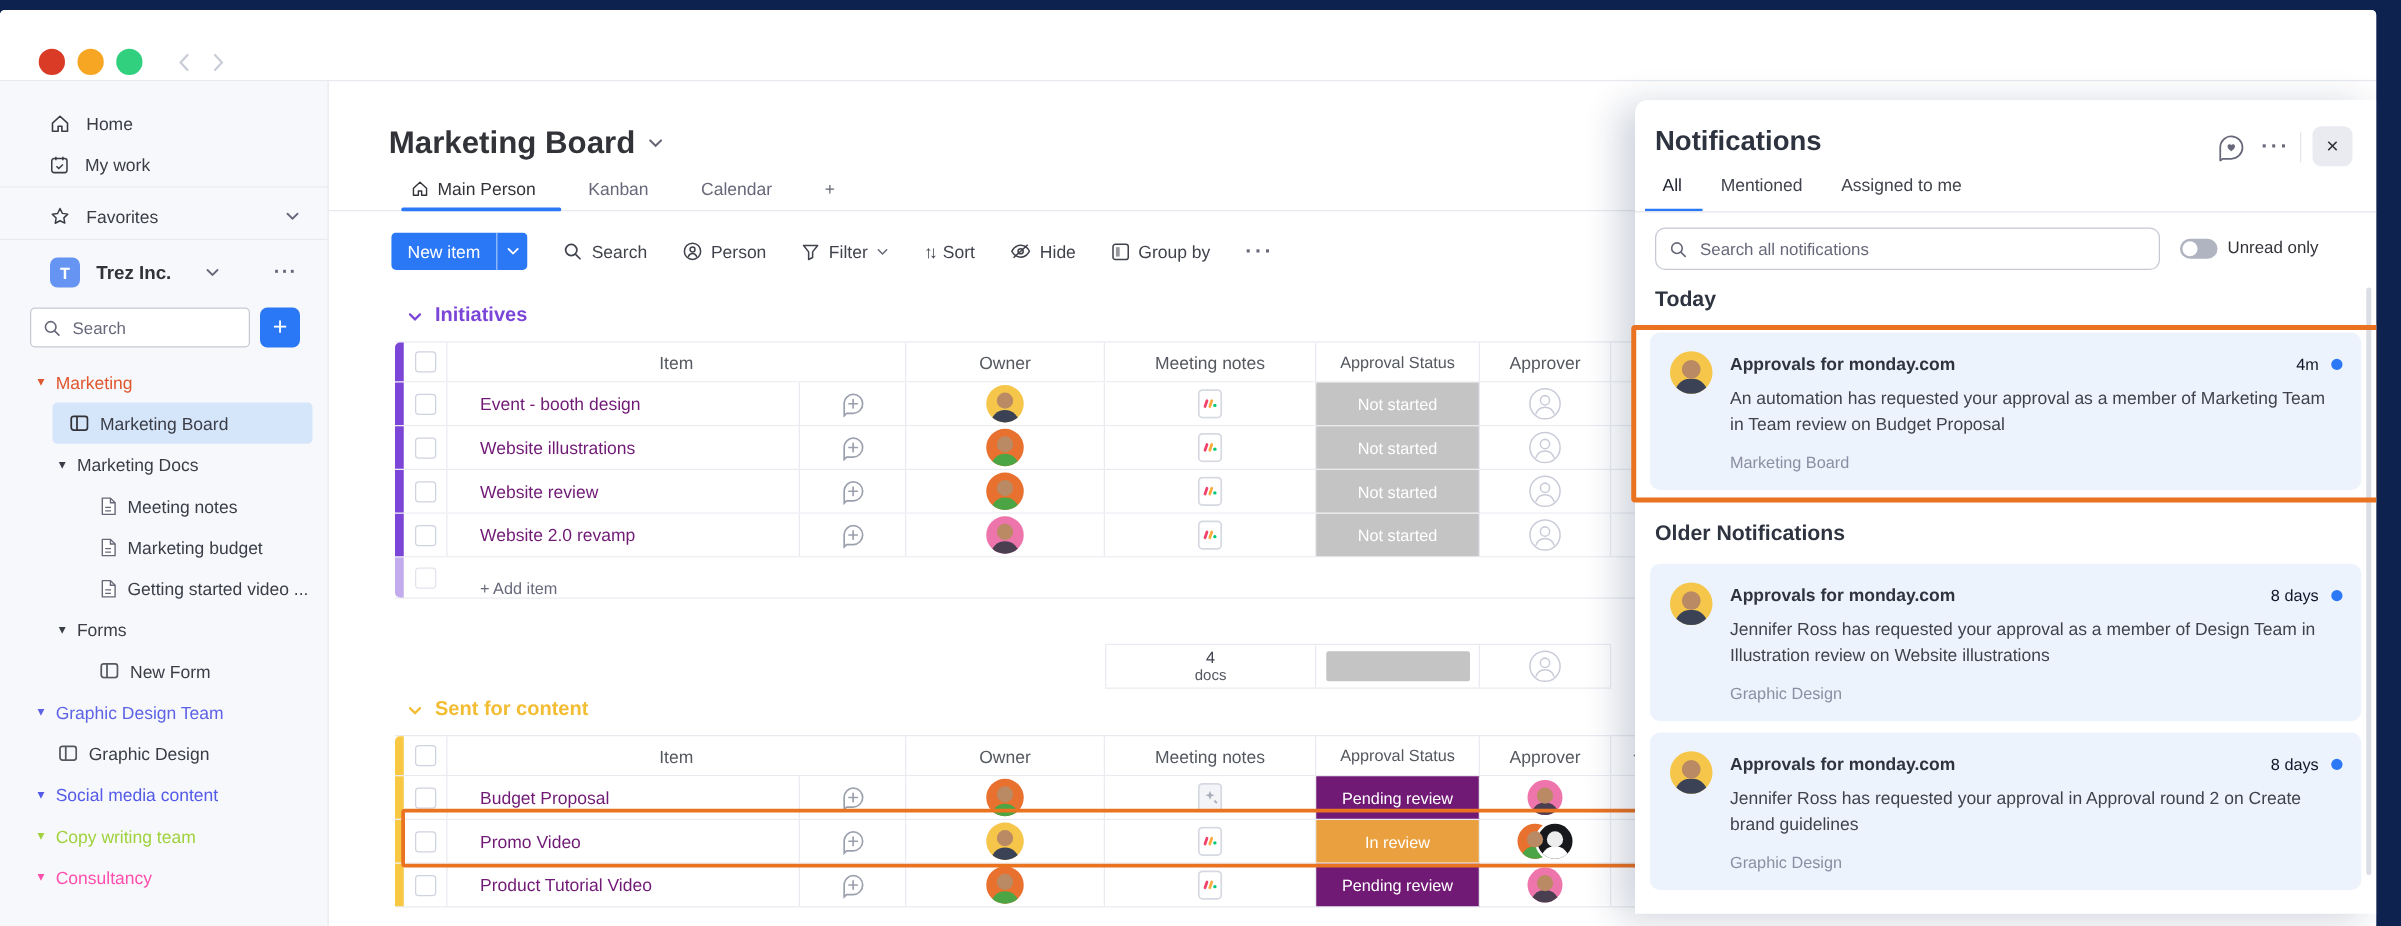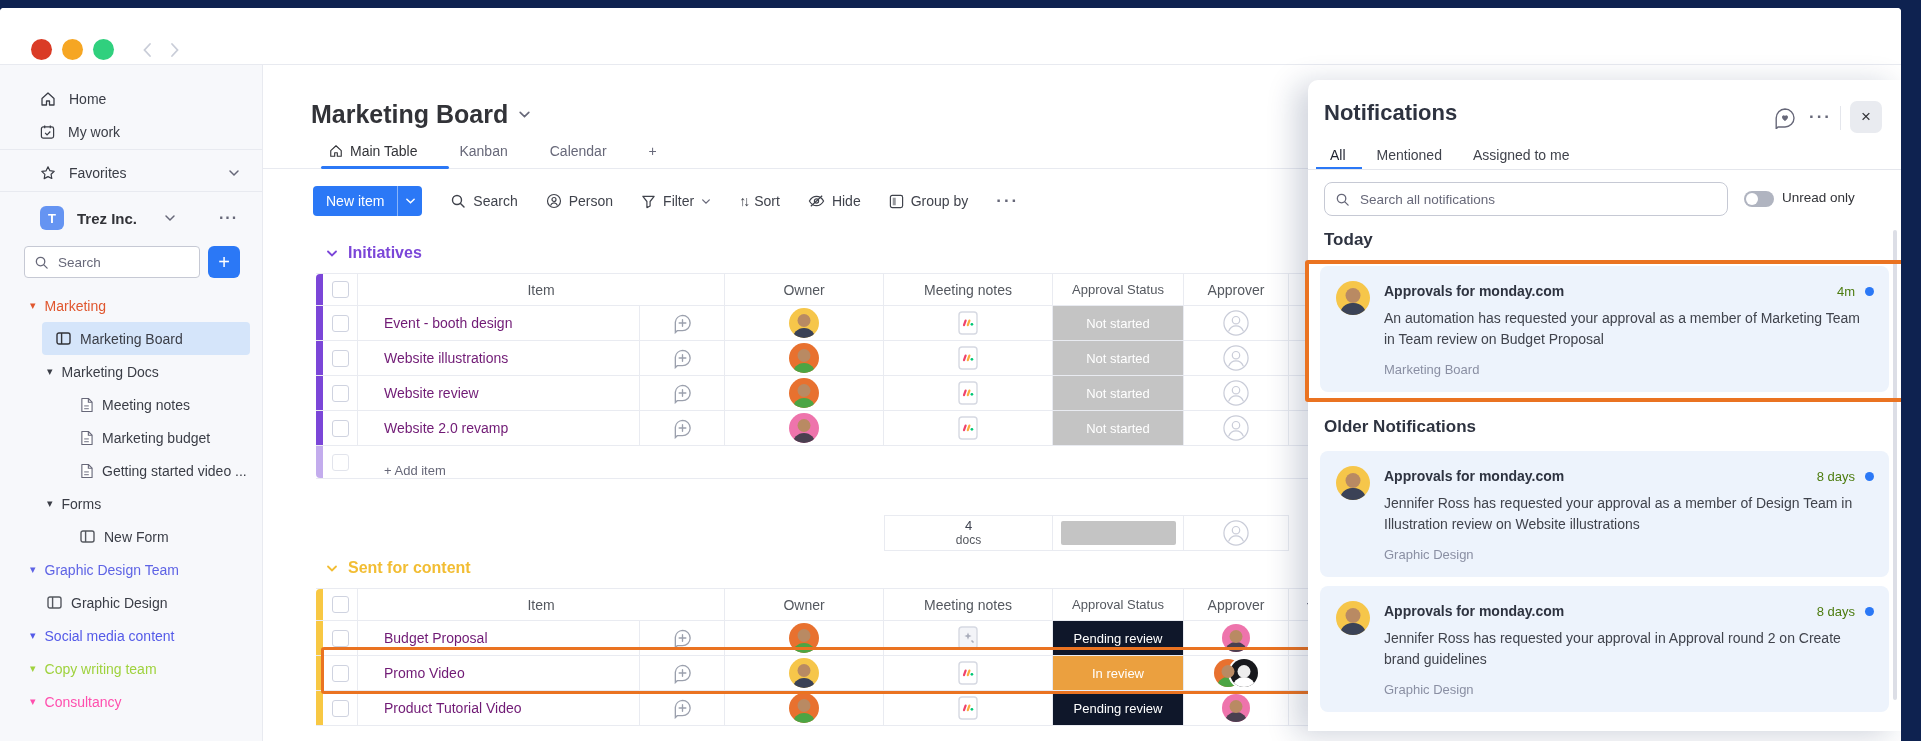--- a/index.html
+++ b/index.html
@@ -67,21 +67,21 @@
   .check{width:35px}
   .cb{width:15px;height:15px;border:1px solid #cfd3e0;border-radius:3px;background:#fff}
   .itemhead{width:367px}
   .item{width:282px;justify-content:flex-start;padding-left:26px;font-size:14px;color:#701a75}
   .chat{width:85px}
   .owner{width:159px}
   .notes{width:169px}
   .status{width:131px;font-size:13px;color:#fff}
   .approver{width:105px}
   .addcol{width:45px;border-right:none;color:#676879;font-size:18px}
-  .st-gray{background:#c4c4c4}.st-purple{background:#0f172a}.st-orange{background:#eba03f}
+  .st-gray{background:#c4c4c4}.st-purple{background:#701a75}.st-orange{background:#eba03f}
   .addlabel{font-size:13px;color:#676879;padding-left:26px}
   .summary{position:absolute;left:568px;top:242px;display:flex;height:34px;border-top:1px solid #e9ebf1;border-bottom:1px solid #e9ebf1;background:#fff}
   .sumcell{display:flex;align-items:center;justify-content:center;border-right:1px solid #e9ebf1;box-sizing:border-box}
   .sumcell:first-child{border-left:1px solid #e9ebf1}
   .sumnum{text-align:center;line-height:1.15;font-size:13px;color:#3f4350}
   .sumnum .unit{font-size:12px;color:#55585f}
   .graybar{width:115px;height:24px;background:#c4c4c4;border-radius:2px}
   .hl-row{position:absolute;left:5px;top:59px;width:992px;height:41px;border:3px solid #ea7321;border-radius:3px;z-index:5;pointer-events:none}
 
   
@@ -101,39 +101,39 @@
 
   
   .panel{position:absolute;left:1308px;top:72px;width:593px;height:651px;background:#fff;border-radius:10px 0 0 0;box-shadow:-12px 4px 30px rgba(13,34,80,.20);z-index:10}
   .panel *{box-sizing:border-box}
   .pabs{position:absolute}
   .ptitle{left:16px;top:20px;font-size:22px;font-weight:bold;color:#2e3340}
   .pbubble{left:466px;top:27px;color:#676879}
   .pdots{left:501px;top:27px;color:#676879;font-size:17px;letter-spacing:2px;font-weight:bold}
   .psep{left:532px;top:26px;width:1px;height:24px;background:#e4e6ec}
   .pclose{left:542px;top:21px;width:32px;height:32px;background:#e9ebf0;border-radius:7px;display:flex;align-items:center;justify-content:center;font-size:17px;color:#323338}
-  .ptabs{left:22px;top:60px;display:flex;gap:31px;font-size:14px;color:#40434c;height:29px;align-items:center}
+  .ptabs{left:22px;top:60px;display:flex;gap:31px;font-size:14px;color:#40434c;height:29px;align-items:flex-start}
   .ptabs .active{color:#1f2330}
   .punder{left:8px;top:87px;width:46px;height:2px;background:#2b78f6}
   .ptabborder{left:0;right:0;top:89px;height:1px;background:#e4e6ec}
   .psearch{left:16px;top:102px;width:404px;height:34px;border:1px solid #c6c9d4;border-radius:8px;background:#fff;display:flex;align-items:center;padding:0 10px;gap:8px;color:#676879}
   .psearch input{border:0;outline:0;background:transparent;font-family:"Liberation Sans",sans-serif;font-size:13.5px;color:#323338;width:100%}
   .psearch input::placeholder{color:#676879}
   .toggle{left:436px;top:111px;width:30px;height:16px;border-radius:9px;background:#b0b4c0;position:absolute}
   .toggle .knob{position:absolute;left:2px;top:2px;width:12px;height:12px;border-radius:50%;background:#fff}
   .toglabel{left:474px;top:110px;font-size:13.5px;color:#323338}
   .pheading{font-size:17px;font-weight:bold;color:#2e3340}
   .sec-today{left:16px;top:150px}
   .sec-older{left:16px;top:337px}
   .hlbox{left:-3px;top:180px;width:600px;height:142px;border:4px solid #ea7321;border-radius:3px;z-index:3;pointer-events:none}
   .card{position:absolute;left:12px;width:569px;height:126px;background:#edf3fc;border-radius:8px}
   .card1{top:186px}.card2{top:371px}.card3{top:506px}
   .cav{position:absolute;left:16px;top:15px}
   .ctitle{position:absolute;left:64px;top:17px;font-size:14px;font-weight:bold;color:#2e3340}
-  .ctime{position:absolute;right:34px;top:18px;font-size:13px;color:#4d7c0f}
+  .ctime{position:absolute;right:34px;top:18px;font-size:13px;color:#0f172a}
   .cdot{position:absolute;right:15px;top:21px;width:9px;height:9px;border-radius:50%;background:#2b78f6}
   .cbody{position:absolute;left:64px;top:42px;width:488px;font-size:14px;line-height:21px;color:#40434c}
   .cboard{position:absolute;left:64px;bottom:15px;font-size:13px;color:#8a8fa3}
   .pscroll{left:585px;top:150px;width:4px;height:470px;background:#dcdee6;border-radius:2px}
   svg{display:block}
 </style>
 </head>
 <body>
 
 <div class="window">
@@ -307,21 +307,21 @@
           </svg>
         </span>
     </div>
     <div class="tabs">
       <div class="tab active">
         <span>
             <svg width="14" height="14" viewBox="0 0 16 16">
               <path d="M2 7.5 8 2l6 5.5V14H9.5v-4h-3v4H2z" fill="none" stroke="#323338" stroke-width="1.3" stroke-linejoin="round"></path>
             </svg>
           </span>
-        <span>Main Table</span>
+        <span>Main Person</span>
       </div>
       <div class="tab">
           <span>Kanban</span>
         </div>
       <div class="tab">
           <span>Calendar</span>
         </div>
       <div class="tab">
           <span>+</span>
         </div>

